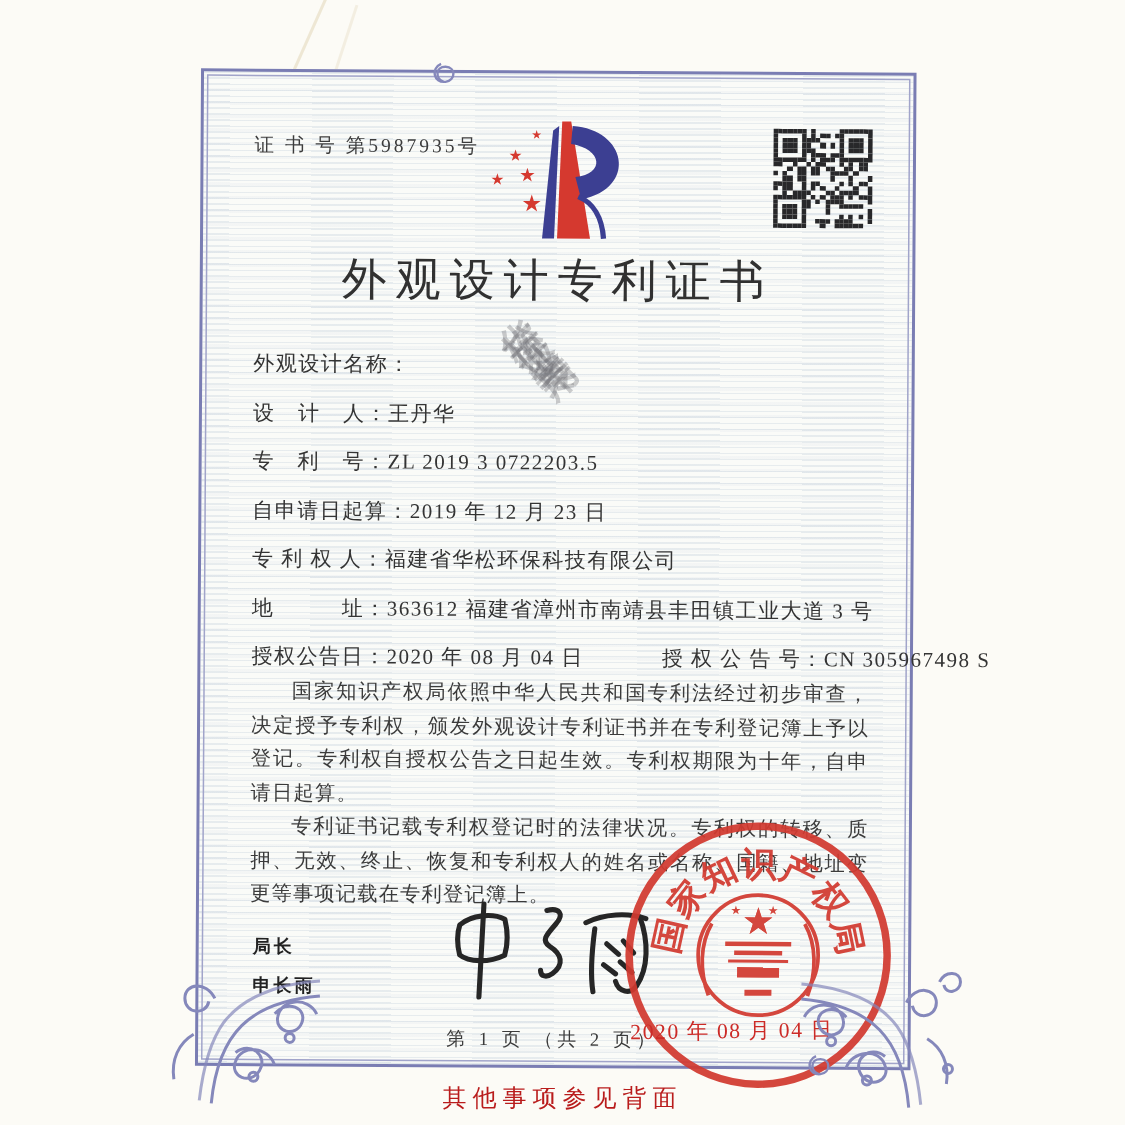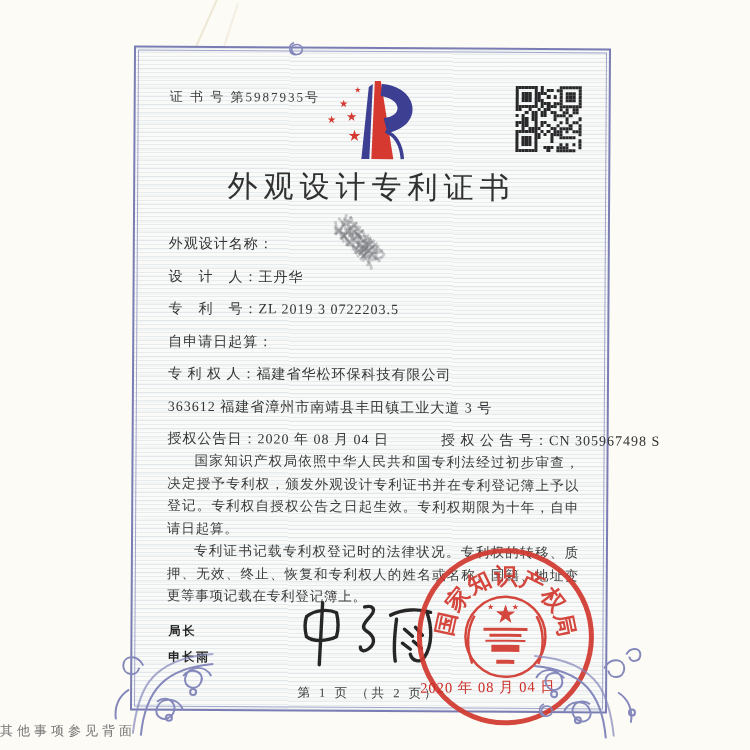--- a/index.html
+++ b/index.html
@@ -59,22 +59,22 @@
             font-weight:700;font-size:12px;color:#222;line-height:26px;letter-spacing:2px;}
   .signature{position:absolute;left:166px;top:548px;width:152px;height:78px;}
 
   .seal{position:absolute;left:278px;top:492px;width:190px;height:190px;opacity:.93;}
   .seal-date{position:absolute;left:288px;top:628px;width:170px;font-size:14.5px;
              color:#cc2b27;letter-spacing:1px;transform:rotate(-1deg);font-weight:500;}
 
   .page-info{position:absolute;left:0;right:0;top:636px;text-align:center;
              font-size:12.5px;letter-spacing:3px;color:#3b3b3b;}
 
-  .footer-note{position:absolute;left:0;right:0;top:722px;text-align:left;
-               font-size:13px;letter-spacing:4px;color:#737373;}
+  .footer-note{position:absolute;left:0;right:0;top:722px;text-align:center;
+               font-size:16px;letter-spacing:4px;color:#b91c1c;}
 
   .flourish{position:absolute;width:135px;height:135px;}
   .flourish.br{left:400px;top:558px;}
   .flourish.bl{left:-52px;top:558px;transform:scaleX(-1);}
   .knot{position:absolute;width:16px;height:16px;}
   .knot.top{left:152px;top:-8px;}
   .knot.bottom{left:406px;top:652px;}
 </style>
 </head>
 <body>
@@ -562,26 +562,28 @@
       <div class="frow">
         <span class="flabel">设　计　人：</span>
         <span class="fvalue">王丹华</span>
       </div>
       <div class="frow">
         <span class="flabel">专　利　号：</span>
         <span class="fvalue">ZL 2019 3 0722203.5</span>
       </div>
       <div class="frow">
         <span class="flabel">自申请日起算：</span>
+        <span class="fvalue">2019 年 12 月 23 日</span>
       </div>
       <div class="frow">
         <span class="flabel">专 利 权 人：</span>
         <span class="fvalue">福建省华松环保科技有限公司</span>
       </div>
       <div class="frow">
+        <span class="flabel">地　　　址：</span>
         <span class="fvalue">363612 福建省漳州市南靖县丰田镇工业大道 3 号</span>
       </div>
       <div class="frow grant-row">
         <span>
           <span class="flabel">授权公告日：</span><span class="fvalue">2020 年 08 月 04 日</span>
         </span>
         <span>
           <span class="flabel">授 权 公 告 号：</span><span class="fvalue">CN 305967498 S</span>
         </span>
       </div>

